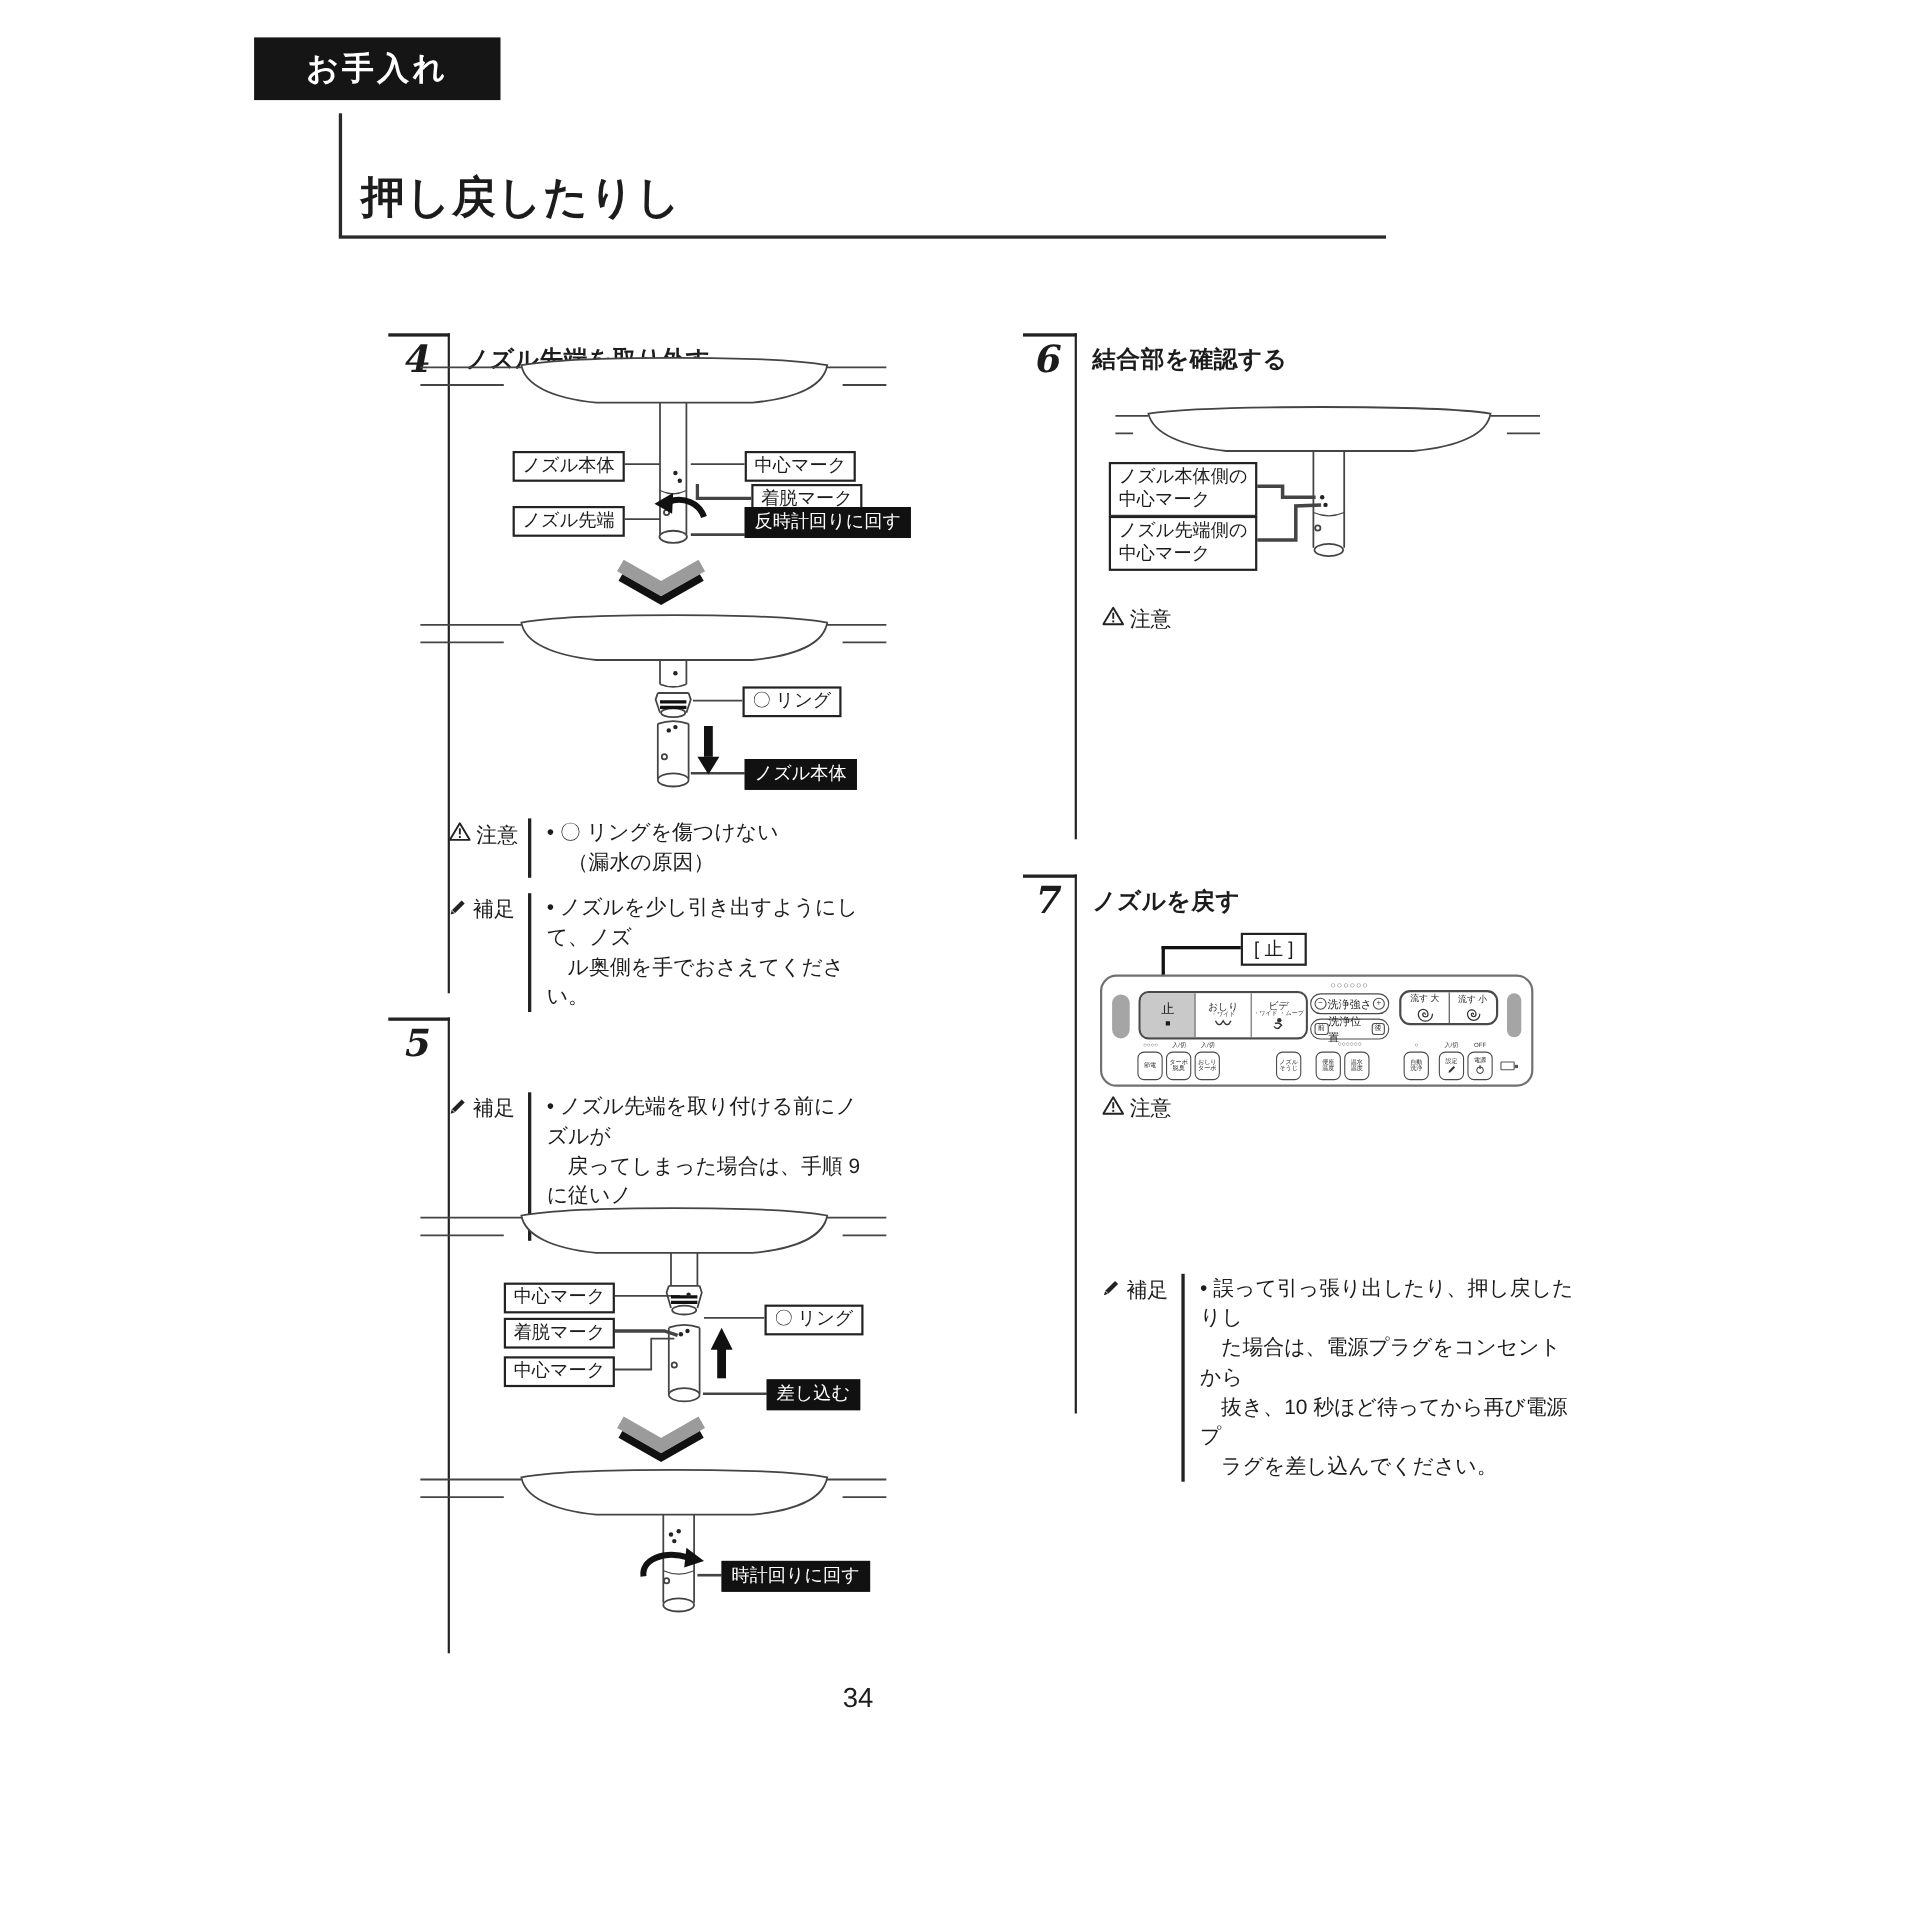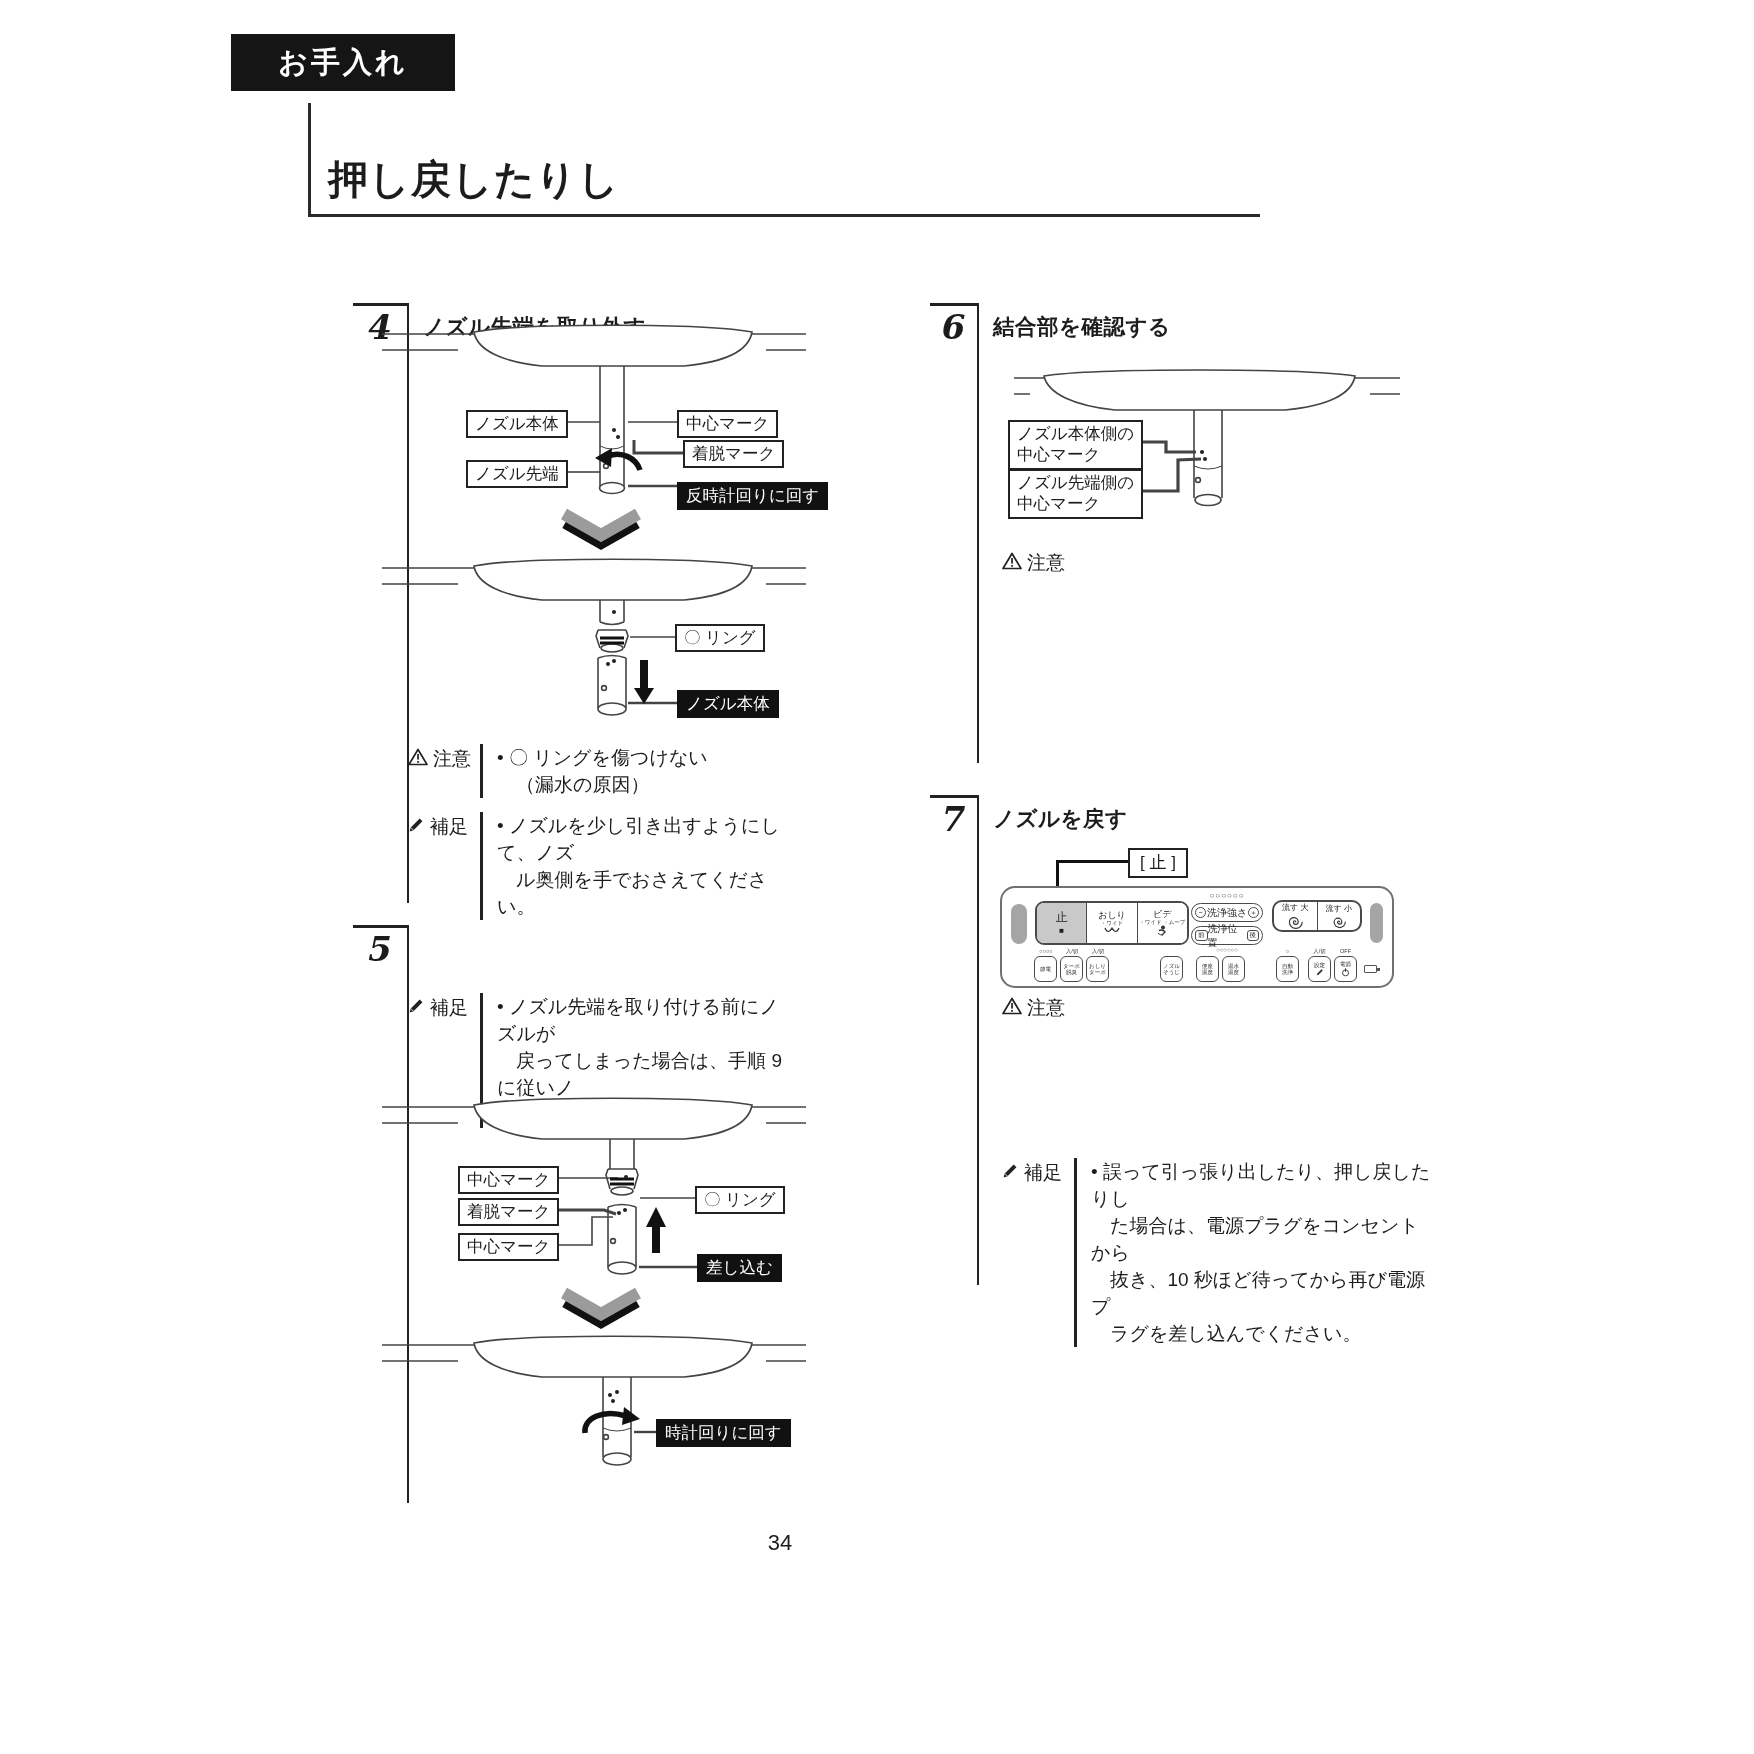--- a/index.html
+++ b/index.html
@@ -72,21 +72,21 @@
     border-right:1.5px solid #4a4a4a;gap:1px}
   .flushcell:last-child{border-right:none}
   .flushcell .bl{font-size:8px}
   .sbtn{position:absolute;width:23px;height:26px;border:1.5px solid #4a4a4a;border-radius:6px;
     display:flex;flex-direction:column;align-items:center;justify-content:center;
     font-size:5.5px;line-height:6.5px;text-align:center;background:#fff;white-space:pre-line}
   .tinylabel{position:absolute;font-size:5.5px;color:#333;text-align:center;line-height:1}
   .bat{position:absolute;left:362px;top:77px;width:13px;height:8px;border:1.5px solid #555;border-radius:1px}
   .bat:after{content:"";position:absolute;right:-4px;top:1.5px;width:3px;height:3.5px;background:#555}
 
-  .pagenum{position:absolute;left:0;top:1530px;width:1560px;text-align:center;font-size:22px}
+  .pagenum{position:absolute;left:0;top:1530px;width:1560px;text-align:center;font-size:25px}
 </style>
 </head>
 <body>
 
 <div class="tagbox">
   <span>お手入れ</span>
 </div>
 <div class="title-bar"></div>
 <div class="page-title">押し戻したりし</div>
 <div class="title-rule"></div>
@@ -130,21 +130,21 @@
     </g>
     <circle cx="232" cy="110" r="2" fill="#222"></circle>
     <circle cx="236" cy="117" r="2" fill="#222"></circle>
     <path d="M258,150 C254,138 240,131 226,136" stroke="#111" stroke-width="5.5" fill="none"></path>
     <polygon points="230,128 213,138 229,147" fill="#111"></polygon>
   </svg>
   <div class="lb" style="left:84px;top:90px">ノズル本体</div>
   <div class="lb" style="left:295px;top:90px">中心マーク</div>
   <div class="lb" style="left:301px;top:120px">着脱マーク</div>
   <div class="lb" style="left:84px;top:140px">ノズル先端</div>
-  <div class="lb dark" style="left:295px;top:162px">反時計回りに回す</div>
+  <div class="lb dark" style="left:295px;top:141px">反時計回りに回す</div>
 </div>
 
 <div class="abs" style="left:556px;top:508px">
   <svg width="90" height="44" viewBox="0 0 90 44">
     <path d="M8,6 L45,27 L82,6" stroke="#9b9b9b" stroke-width="12" fill="none"></path>
     <path d="M8,17 L45,38 L82,17" stroke="#111" stroke-width="7" fill="none"></path>
   </svg>
 </div>
 
 <div class="diagram" style="left:382px;top:556px;width:424px;height:178px">

